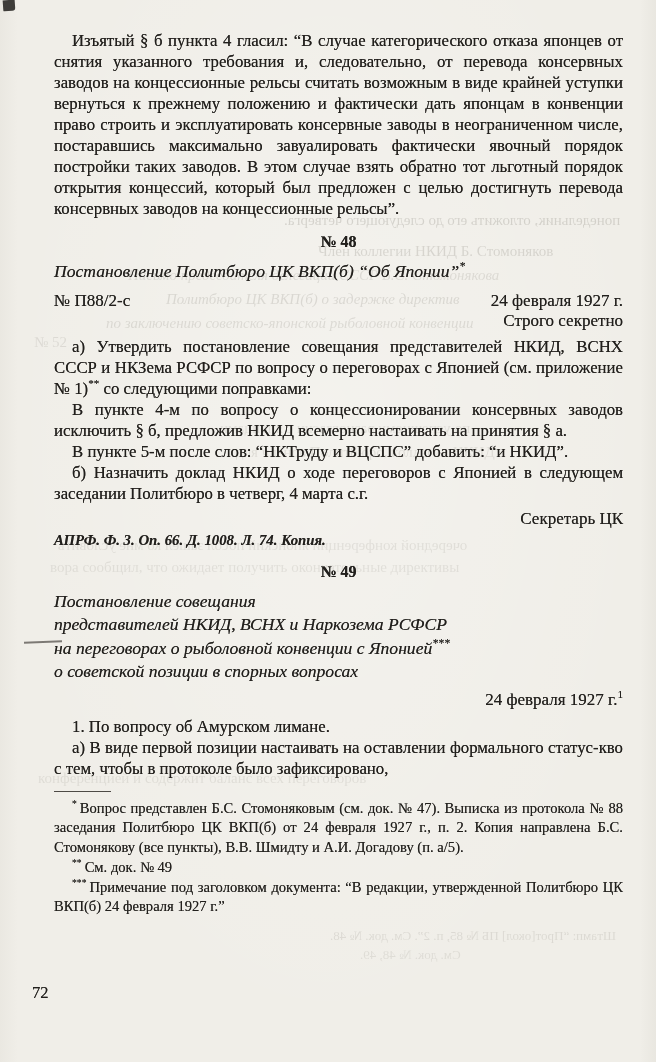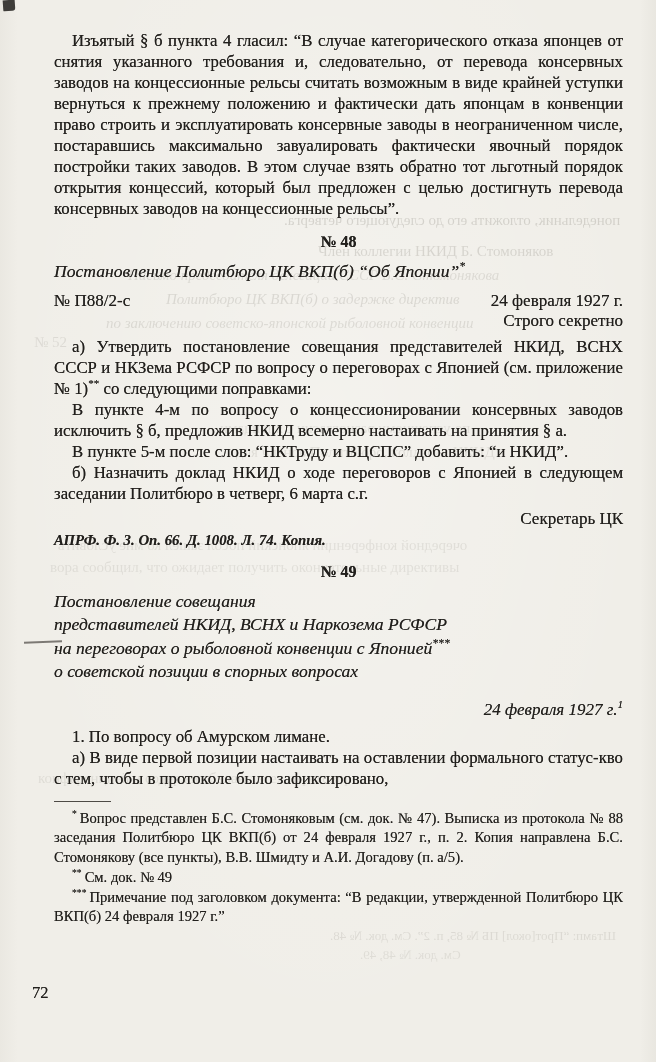--- a/index.html
+++ b/index.html
@@ -68,21 +68,21 @@
     font-size:17px;
   }
   .archive-ref{
     margin:3px 0 0 0;
     font-size:14.8px;
     font-style:italic;
     font-weight:700;
     text-shadow:0 0 .3px rgba(20,18,15,.6);
   }
   .doc49-title-block{margin-top:9px;}
-  .date49{margin-top:16px;font-style:italic;}
+  .date49{margin-top:6px;}
   sup{font-size:66%; line-height:0;}
   .doc49-body{margin-top:6px;}
   
   .footnotes{
     margin-top:12px;
     font-size:14.6px;
     line-height:19.8px;
     text-align:justify;
     text-shadow:0 0 .3px rgba(20,18,15,.65);
   }
@@ -174,21 +174,21 @@
       <div class="ref-row">
         <span>№ П88/2-с</span>
         <span>24 февраля 1927 г.</span>
       </div>
       <p class="right-line">Строго секретно</p>
 
       <div class="doc-body">
         <p class="body-par"><span>а) Утвердить постановление совещания представителей НКИД, ВСНХ СССР и НКЗема РСФСР по вопросу о переговорах с Японией (см. приложение № 1)</span><sup>**</sup><span> со следующими поправками:</span></p>
         <p class="body-par">В пункте 4-м по вопросу о концессионировании консервных заводов исключить § б, предложив НКИД всемерно настаивать на принятия § а.</p>
         <p class="body-par">В пункте 5-м после слов: “НКТруду и ВЦСПС” добавить: “и НКИД”.</p>
-        <p class="body-par">б) Назначить доклад НКИД о ходе переговоров с Японией в следующем заседании Политбюро в четверг, 6 марта с.г.</p>
+        <p class="body-par">б) Назначить доклад НКИД о ходе переговоров с Японией в следующем заседании Политбюро в четверг, 4 марта с.г.</p>
       </div>
 
       <p class="right-line signature">Секретарь ЦК</p>
       <p class="archive-ref">АПРФ. Ф. 3. Оп. 66. Д. 1008. Л. 74. Копия.</p>
     </div>
 
     <div>
       <p class="doc-num">№ 49</p>
       <div class="doc49-title-block">
         <p class="doc-title" style="margin-top:0">Постановление совещания</p>

